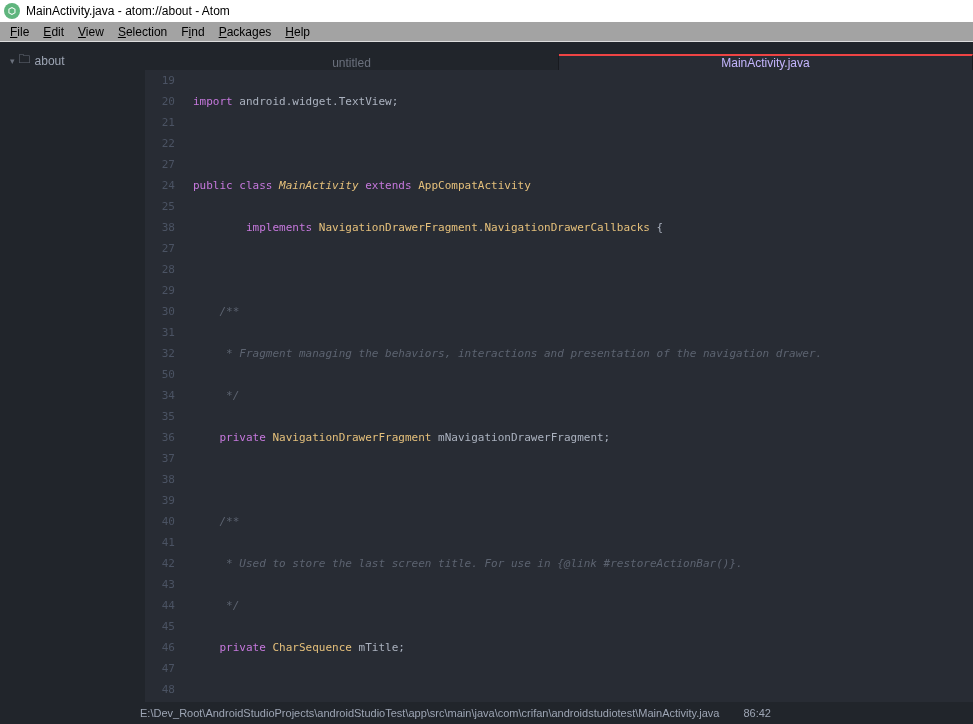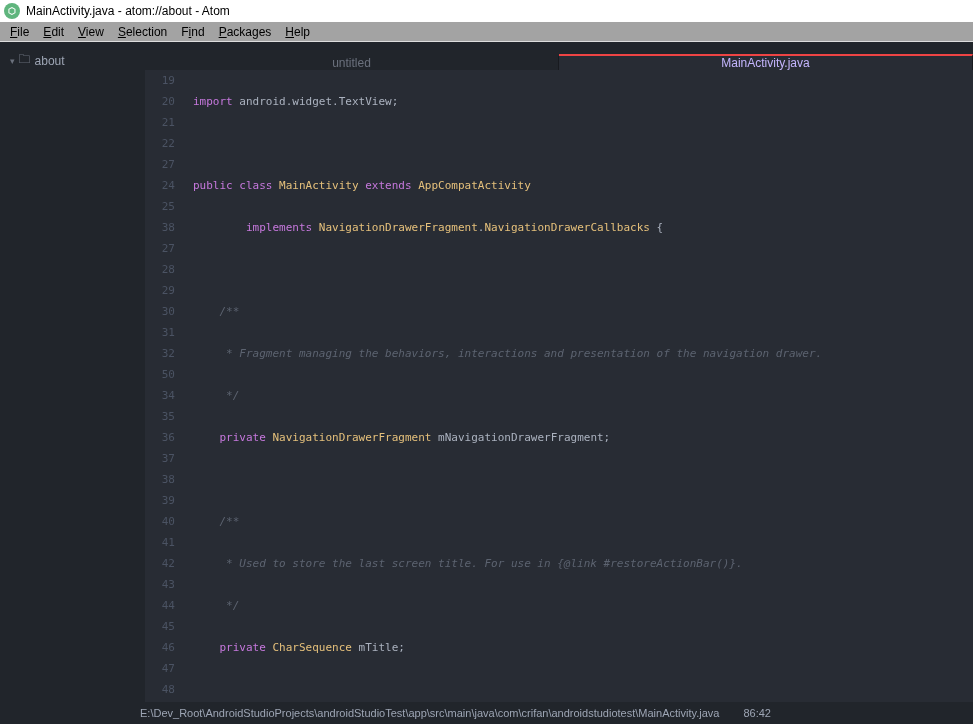--- a/index.html
+++ b/index.html
@@ -110,21 +110,21 @@
 .lines {
   flex: 1;
   white-space: pre;
   color: #abb2bf;
   overflow: hidden;
   margin-left: 6px;
 }
 .k-import { color: #c678dd; }
 .k-pkg    { color: #abb2bf; }
 .k-mod    { color: #c678dd; }
-.k-class  { color: #e5c07b; }
+.k-class  { color: #e5c07b; font-style: italic; }
 .k-type   { color: #e5c07b; }
 .k-comment{ color: #5c6370; font-style: italic; }
 .k-plain  { color: #abb2bf; }
 .statusbar {
   height: 22px;
   background: #21252b;
   color: #9da5b4;
   display: flex;
   align-items: center;
   padding: 0 10px;

